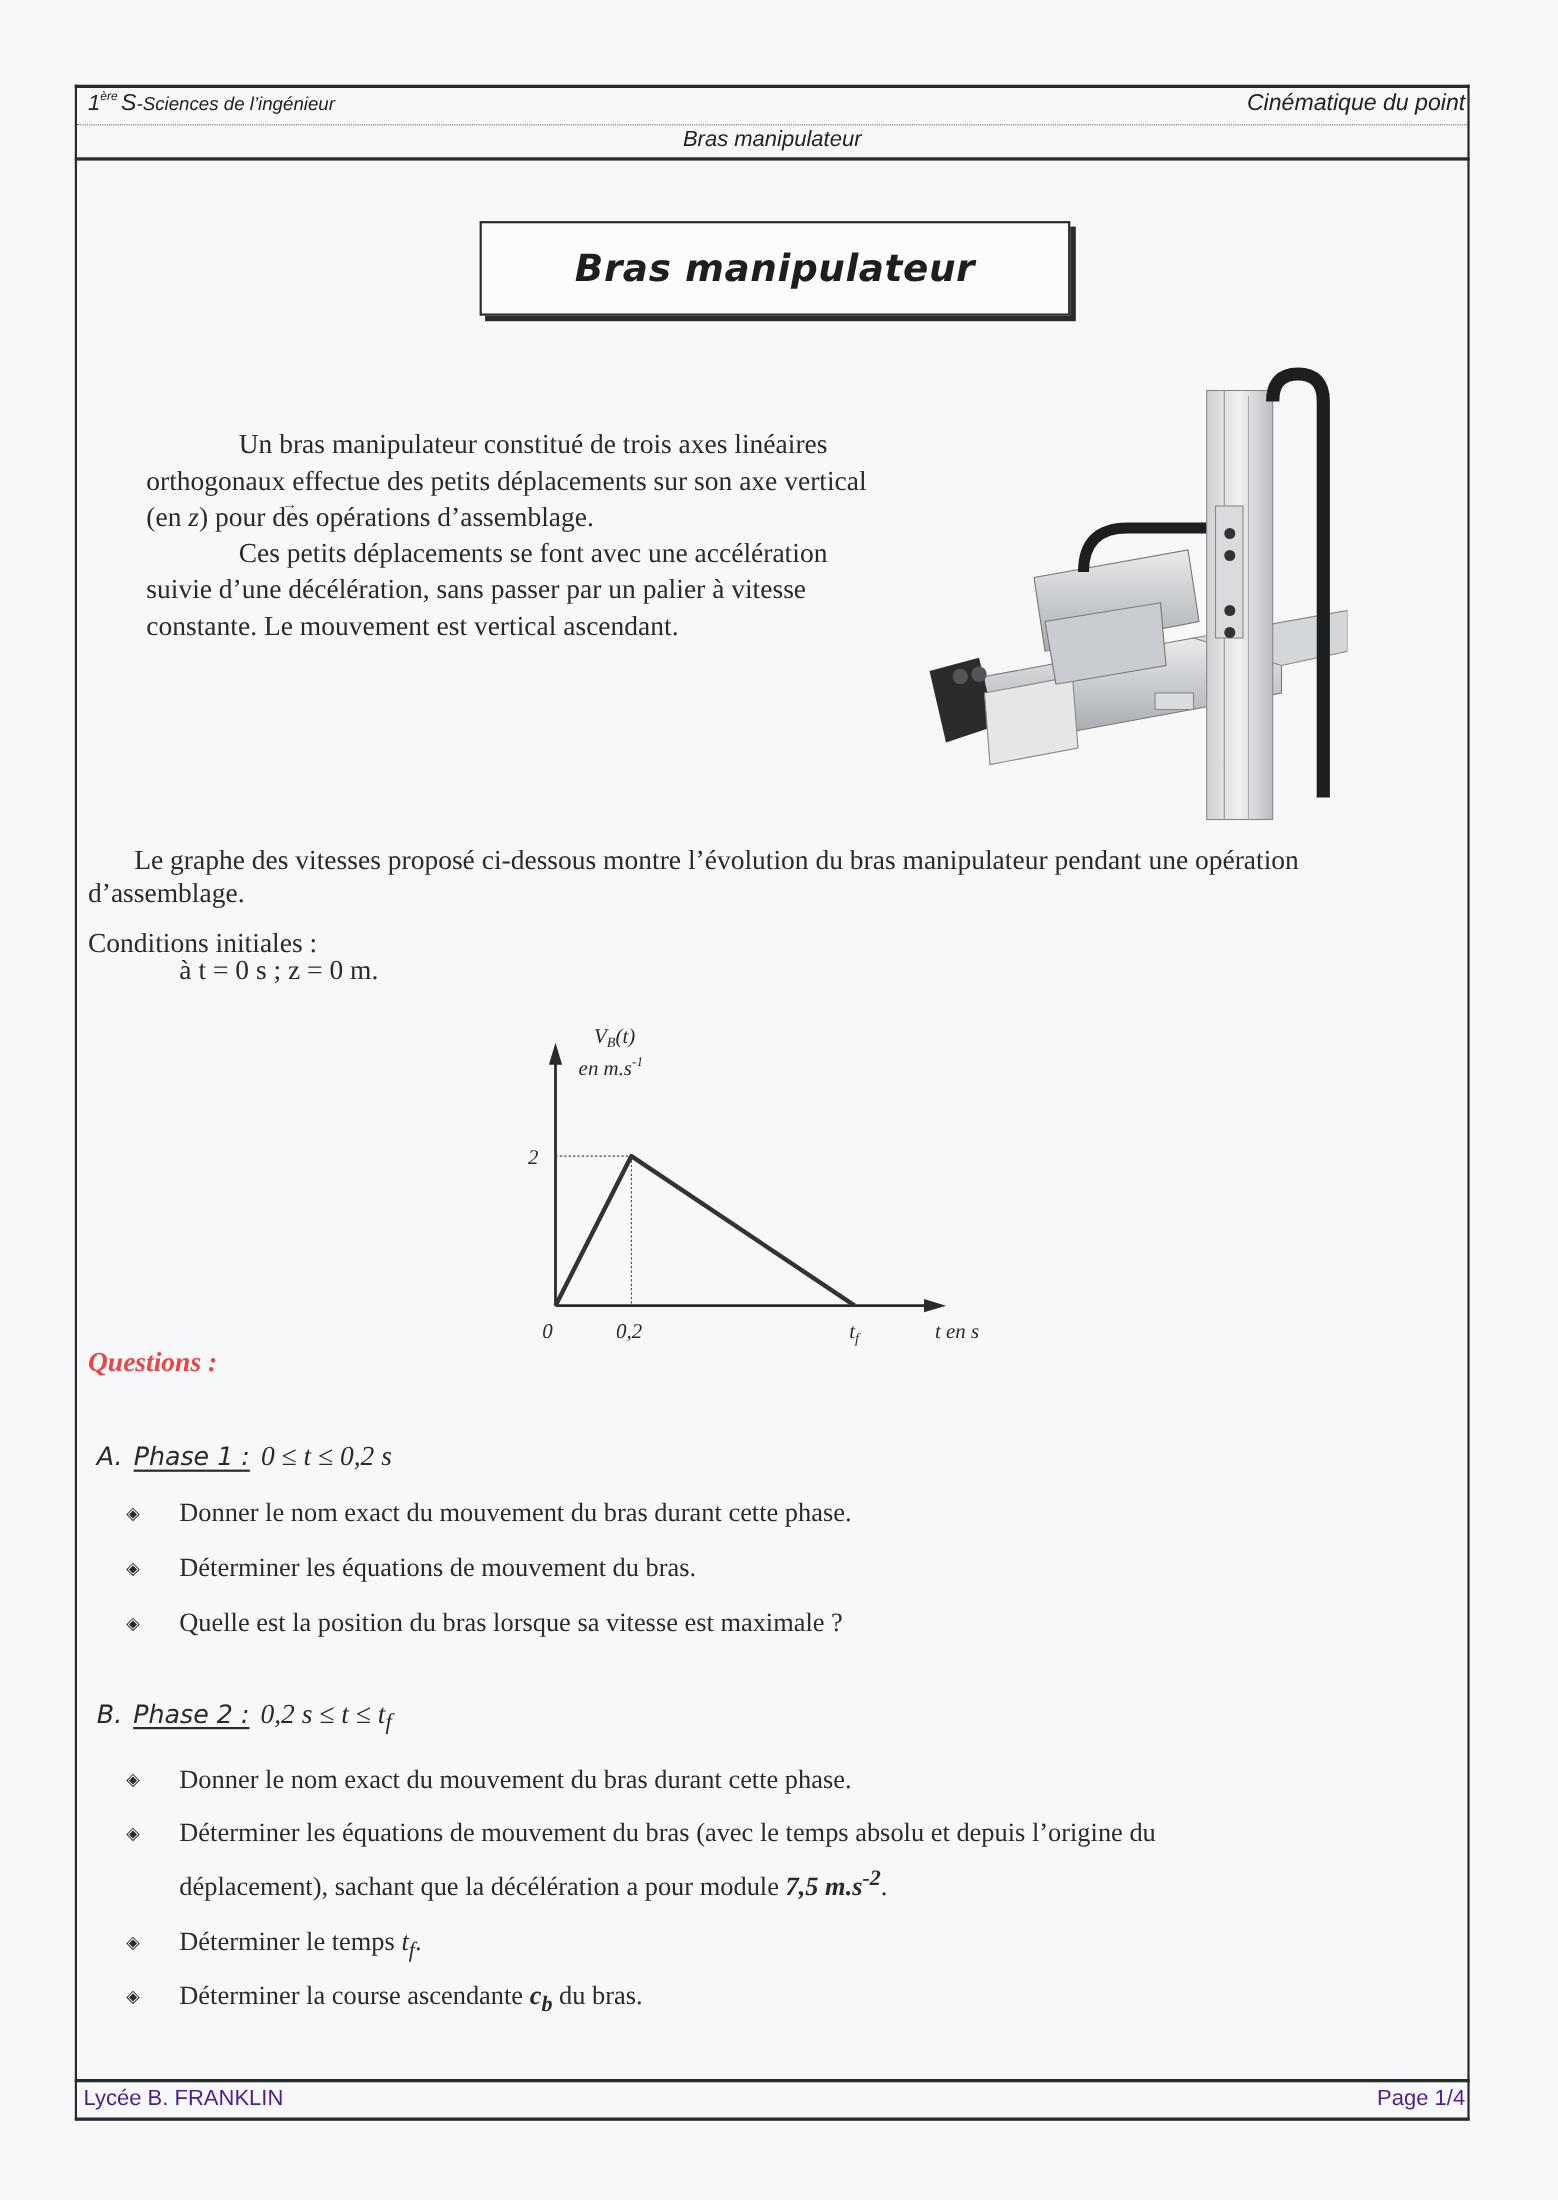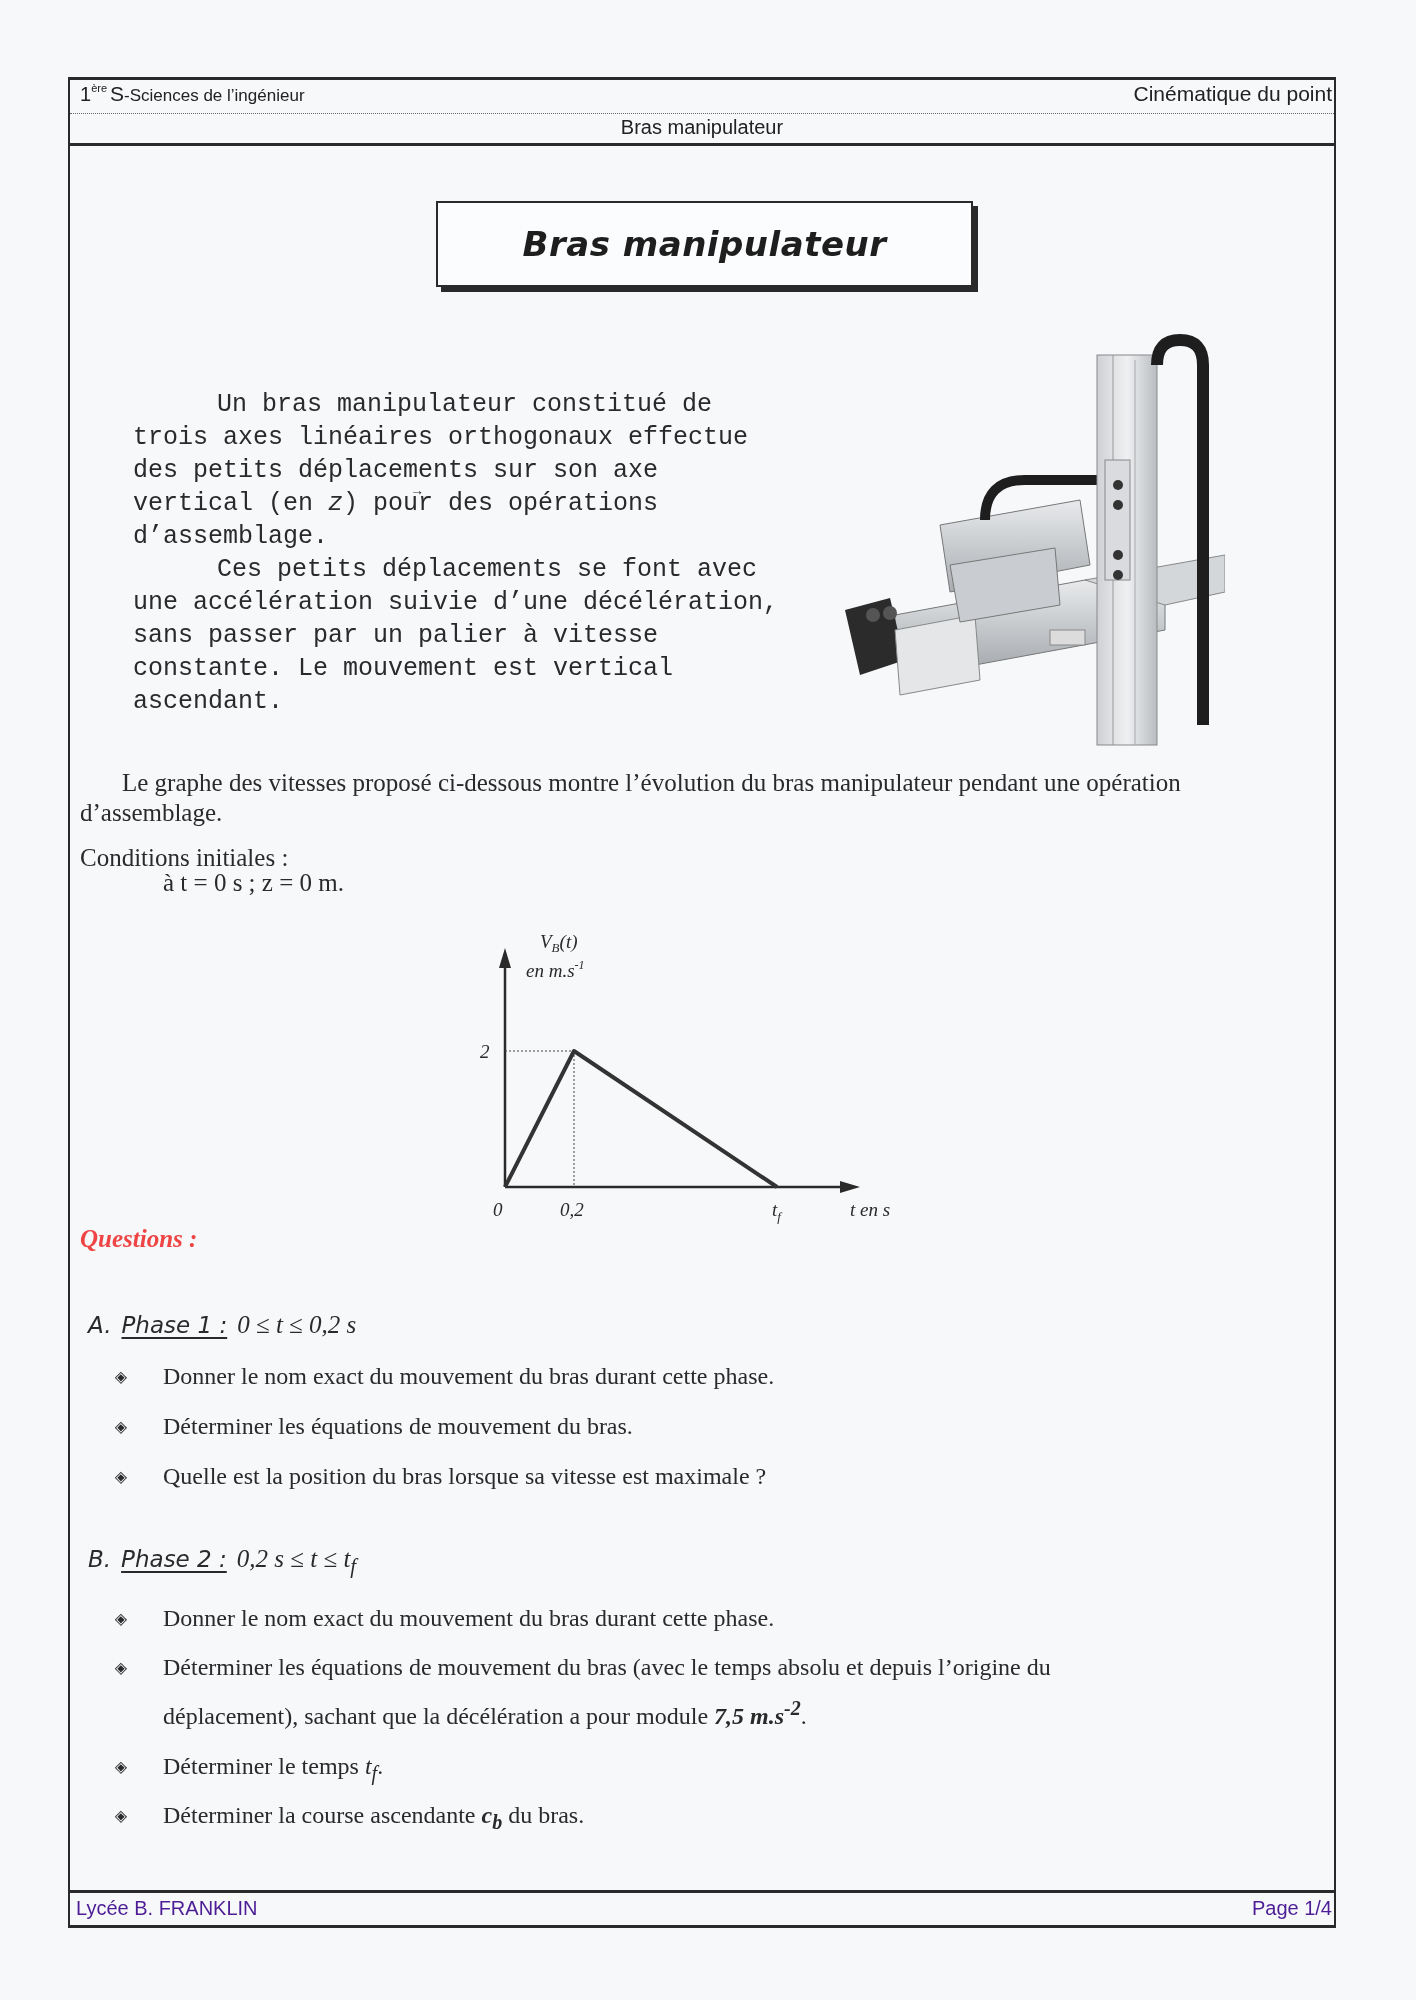--- a/index.html
+++ b/index.html
@@ -12,21 +12,21 @@
 
   
   .frame-top { left: 68px; top: 77px; width: 1268px; height: 3px; background: #2a2a2a; }
   .frame-left { left: 68px; top: 77px; width: 2px; height: 1850px; background: #2a2a2a; }
   .frame-right { left: 1334px; top: 77px; width: 2px; height: 1850px; background: #2a2a2a; }
   .header-dotted { left: 70px; top: 113px; width: 1264px; border-top: 1px dotted #666; }
   .header-bottom { left: 68px; top: 143px; width: 1268px; height: 3px; background: #2a2a2a; }
   .footer-top { left: 68px; top: 1890px; width: 1268px; height: 3px; background: #2a2a2a; }
   .footer-bottom { left: 68px; top: 1925px; width: 1268px; height: 3px; background: #2a2a2a; }
 
-  .hdr { font-family: "Liberation Sans", sans-serif; color: #222; }
+  .hdr { font-family: "Liberation Sans", sans-serif; color: #222; font-style: italic; }
   .hdr-left { left: 80px; top: 82px; font-size: 17px; white-space: nowrap; }
   .hdr-left .one { font-size: 20px; }
   .hdr-left sup { font-size: 11px; vertical-align: 9px; margin-right: 3px; }
   .hdr-left .s { font-size: 21px; }
   .hdr-right { right: 84px; top: 82px; font-size: 21px; white-space: nowrap; }
   .hdr-center { left: 68px; width: 1268px; top: 116px; font-size: 20px; text-align: center; }
 
   .ftr { font-family: Liberation Sans, sans-serif; font-size: 20px; top: 1897px; white-space: nowrap; color: #4c1d95; }
   .ftr-left { left: 76px; }
   .ftr-right { right: 84px; }
@@ -38,21 +38,21 @@
     box-shadow: 5px 5px 0 #2a2a2a;
     display: flex; align-items: center; justify-content: center;
   }
   .title-text {
     font-family: "DejaVu Sans", sans-serif; font-weight: bold; font-style: italic;
     font-size: 34px; letter-spacing: 0.5px; color: #1e1e1e;
   }
 
   
   .intro { left: 133px; top: 388px; width: 660px; font-size: 25px; line-height: 33px; color: #2a2a2a; }
-  .intro p { margin: 0; text-indent: 84px; font-family: Liberation Mono, monospace; }
+  .intro p { margin: 0; text-indent: 84px; }
   .vec { position: relative; font-style: italic; }
   .vec::before { content: "\2192"; position: absolute; left: 1px; top: -14px; font-size: 14px; font-style: normal; }
 
   
   .robot { left: 835px; top: 330px; width: 390px; height: 420px; }
 
   
   .para2 { left: 80px; top: 768px; width: 1240px; font-size: 25px; line-height: 30px; color: #2a2a2a; }
   .para2 .indent { padding-left: 42px; }
   .cond-label { left: 80px; top: 832px; font-size: 25px; color: #2a2a2a; margin-top: 12px; }

